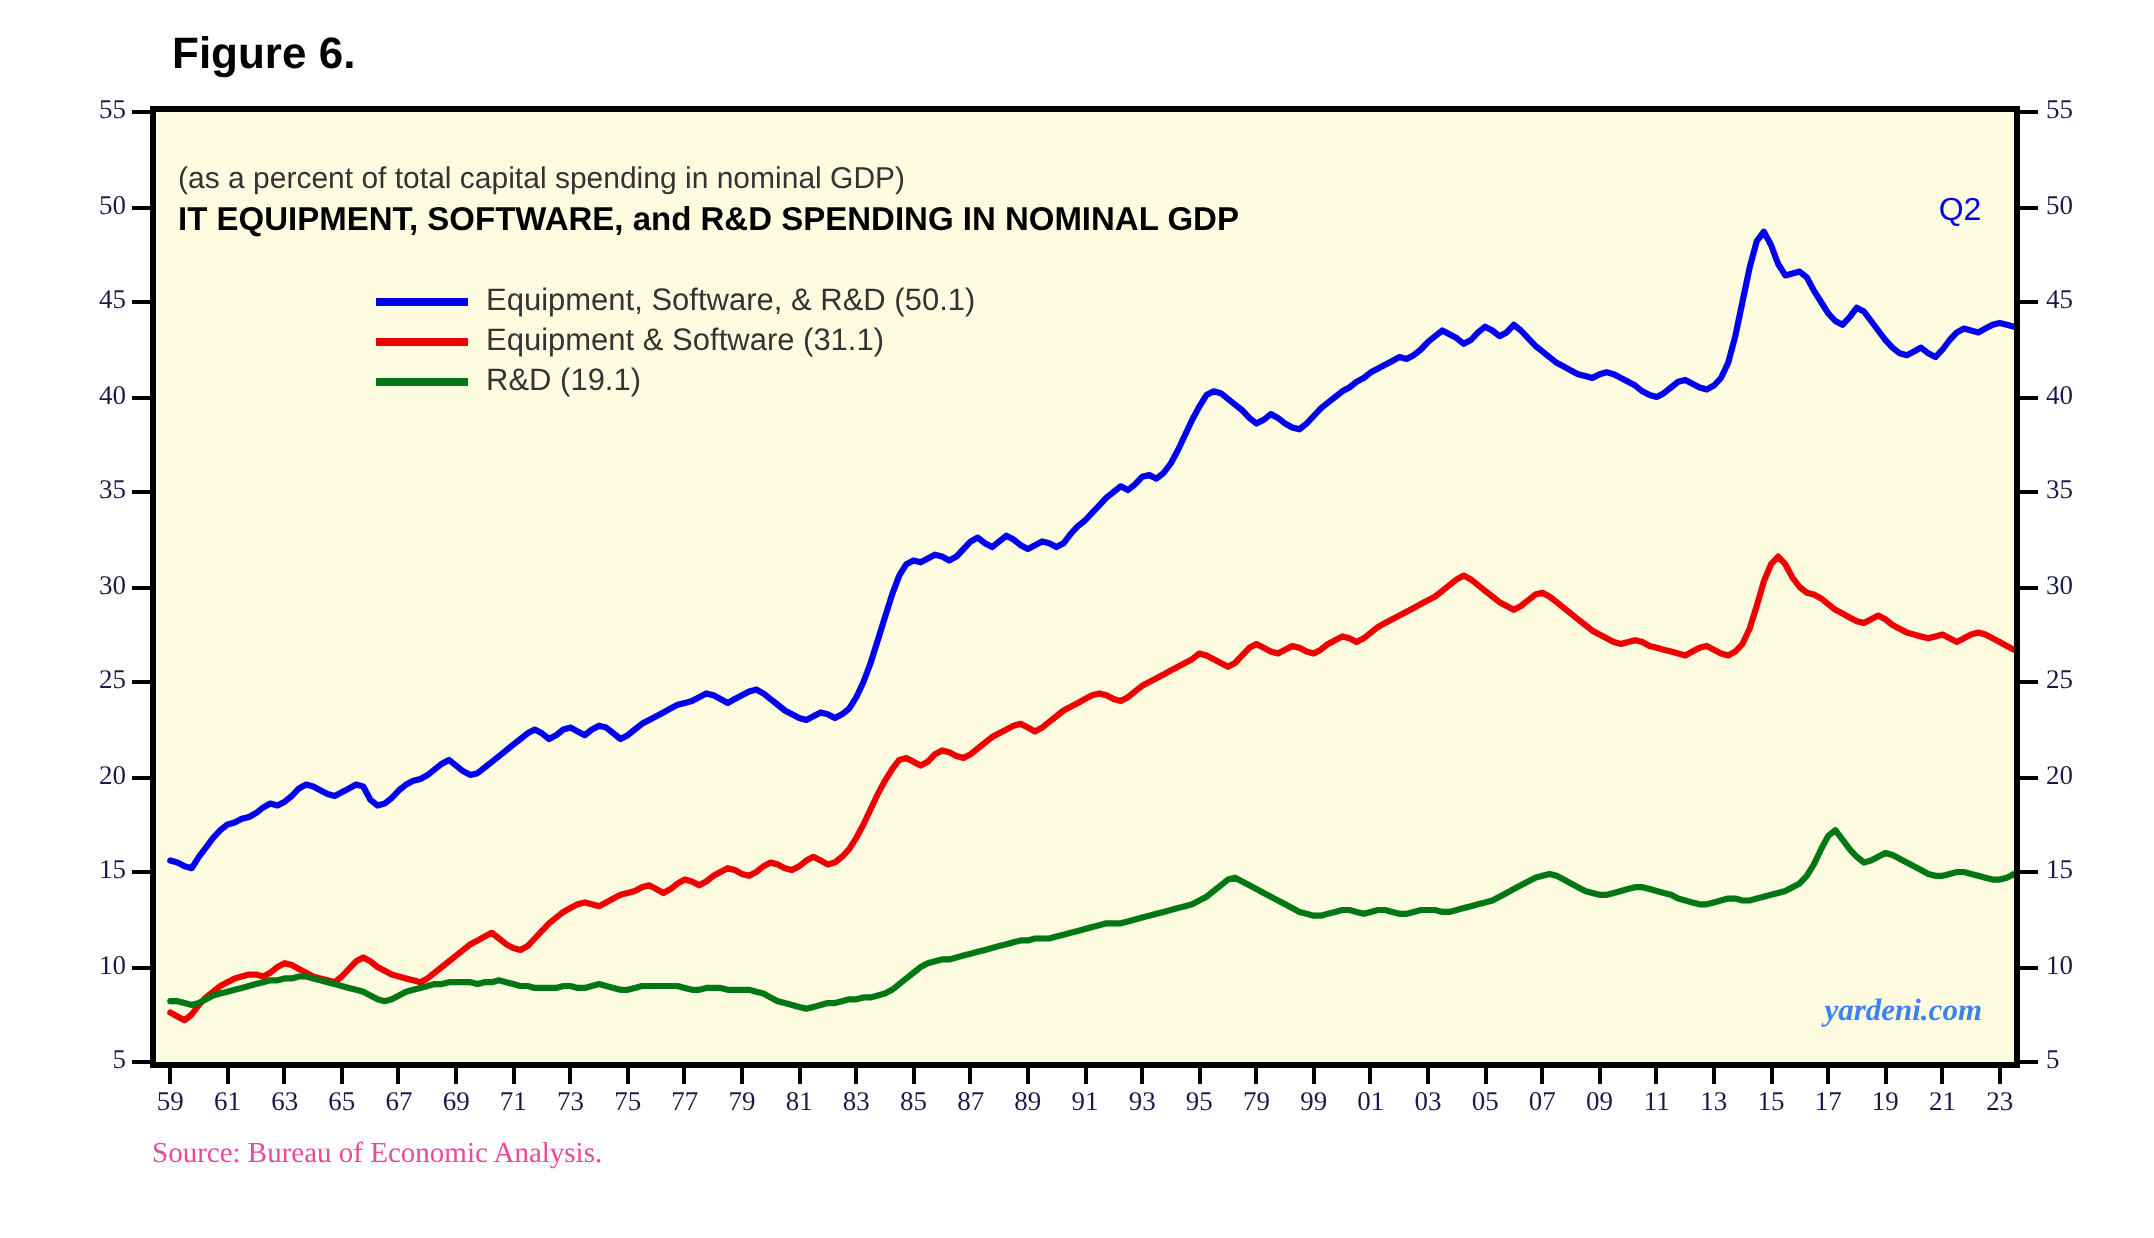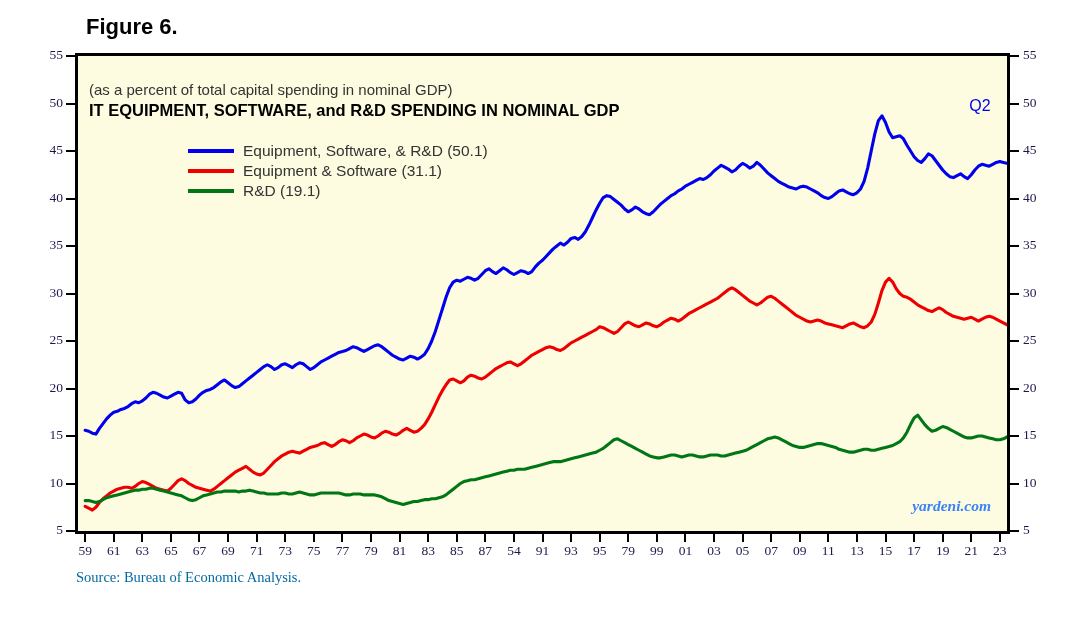--- a/index.html
+++ b/index.html
@@ -57,21 +57,21 @@
   }
   .axis-label{
     position:absolute;
     font-family:"Liberation Serif", serif;
     font-size:13.5px;color:#1a1a4a;
     text-align:center;
   }
   #source-note{
     position:absolute;left:76px;top:569px;
     font-family:"Liberation Serif", serif;
-    font-size:14.5px;color:#0369a1;
+    font-size:14.5px;color:#ec4899;
   }
   .tick-mark{position:absolute;background:#000;}
 </style>
 </head>
 <body>
 
 <div id="figure-label">Figure 6.</div>
 
 <div id="chart-frame">
   <svg id="plot-svg" viewBox="0 0 929 475" preserveAspectRatio="none">
@@ -171,21 +171,21 @@
     <div class="axis-label" style="left: 355.992px; top: 543px; width: 30px;">79</div>
     <div class="tick-mark" style="left: 398.577px; top: 534px; width: 2px; height: 8px;"></div>
     <div class="axis-label" style="left: 384.577px; top: 543px; width: 30px;">81</div>
     <div class="tick-mark" style="left: 427.162px; top: 534px; width: 2px; height: 8px;"></div>
     <div class="axis-label" style="left: 413.162px; top: 543px; width: 30px;">83</div>
     <div class="tick-mark" style="left: 455.746px; top: 534px; width: 2px; height: 8px;"></div>
     <div class="axis-label" style="left: 441.746px; top: 543px; width: 30px;">85</div>
     <div class="tick-mark" style="left: 484.331px; top: 534px; width: 2px; height: 8px;"></div>
     <div class="axis-label" style="left: 470.331px; top: 543px; width: 30px;">87</div>
     <div class="tick-mark" style="left: 512.915px; top: 534px; width: 2px; height: 8px;"></div>
-    <div class="axis-label" style="left: 498.915px; top: 543px; width: 30px;">54</div>
+    <div class="axis-label" style="left: 498.915px; top: 543px; width: 30px;">89</div>
     <div class="tick-mark" style="left: 541.5px; top: 534px; width: 2px; height: 8px;"></div>
     <div class="axis-label" style="left: 527.5px; top: 543px; width: 30px;">91</div>
     <div class="tick-mark" style="left: 570.085px; top: 534px; width: 2px; height: 8px;"></div>
     <div class="axis-label" style="left: 556.085px; top: 543px; width: 30px;">93</div>
     <div class="tick-mark" style="left: 598.669px; top: 534px; width: 2px; height: 8px;"></div>
     <div class="axis-label" style="left: 584.669px; top: 543px; width: 30px;">95</div>
     <div class="tick-mark" style="left: 627.254px; top: 534px; width: 2px; height: 8px;"></div>
     <div class="axis-label" style="left: 613.254px; top: 543px; width: 30px;">79</div>
     <div class="tick-mark" style="left: 655.838px; top: 534px; width: 2px; height: 8px;"></div>
     <div class="axis-label" style="left: 641.838px; top: 543px; width: 30px;">99</div>

